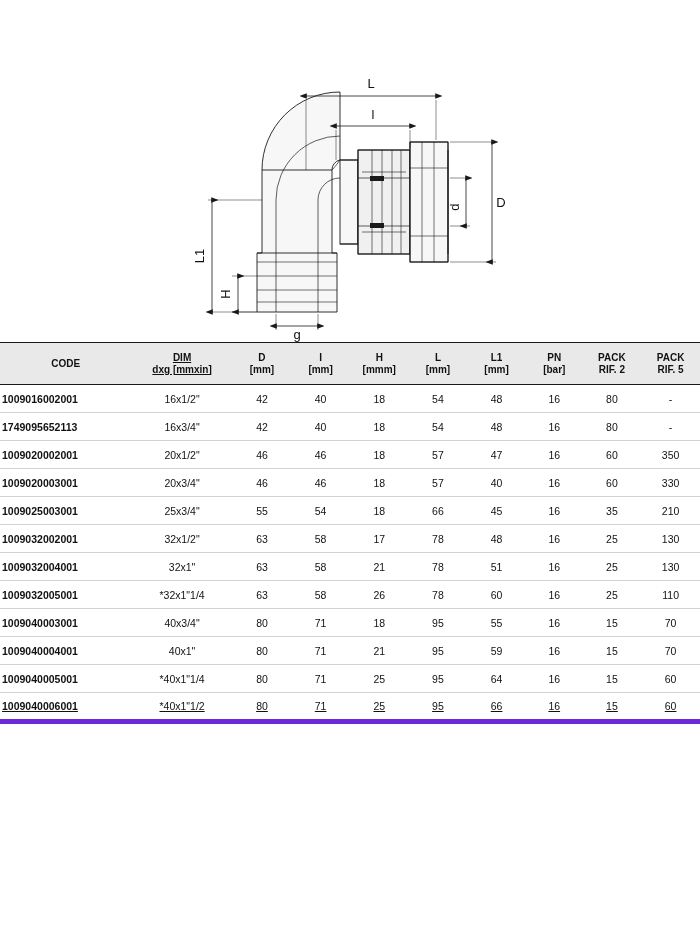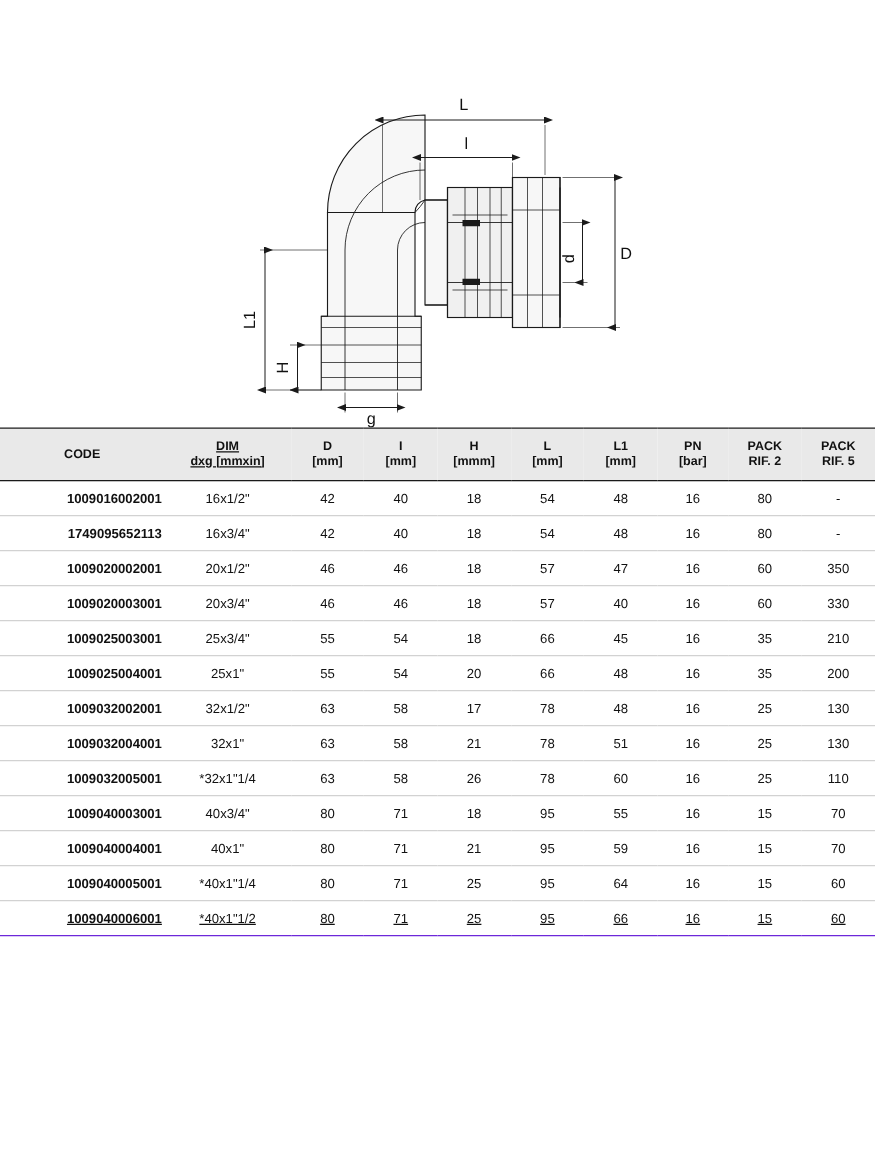--- a/index.html
+++ b/index.html
@@ -28,21 +28,21 @@
   #drawing svg { display: block; }
 
   
   #spec-table {
     position: absolute;
     left: 0;
     top: 342px;
     width: 700px;
     border-collapse: collapse;
     border-top: 1px solid #1a1a1a;
-    border-bottom: 1px solid #6d28d9;
+    border-bottom: 5px solid #6d28d9;
     font-size: 10.5px;
     color: #111111;
   }
   #spec-table thead th {
     background: #e9e9e9;
     border-bottom: 1px solid #1a1a1a;
     font-weight: bold;
     font-size: 10px;
     line-height: 1.18;
     padding: 7px 2px 7px 2px;
@@ -61,21 +61,21 @@
     padding: 7px 2px;
     text-align: center;
     vertical-align: middle;
     font-size: 10.5px;
     height: 28px;
   }
   #spec-table tbody tr:last-child td { border-bottom: none; text-decoration: underline; }
   #spec-table tbody td.code-cell {
     font-weight: bold;
     font-size: 10.5px;
-    text-align: right;
+    text-align: left;
   }
   .hdr-sub { font-weight: bold; display: block; }
 </style>
 </head>
 <body>
 
 <div id="page">
 
   <div id="drawing">
     <svg width="700" height="342" viewBox="0 0 700 342" xmlns="http://www.w3.org/2000/svg">
@@ -282,32 +282,20 @@
           <td>55</td>
           <td>54</td>
           <td>18</td>
           <td>66</td>
           <td>45</td>
           <td>16</td>
           <td>35</td>
           <td>210</td>
         </tr>
         <tr>
-          <td class="code-cell">1009025004001</td>
-          <td>25x1"</td>
-          <td>55</td>
-          <td>54</td>
-          <td>20</td>
-          <td>66</td>
-          <td>48</td>
-          <td>16</td>
-          <td>35</td>
-          <td>200</td>
-        </tr>
-        <tr>
           <td class="code-cell">1009032002001</td>
           <td>32x1/2"</td>
           <td>63</td>
           <td>58</td>
           <td>17</td>
           <td>78</td>
           <td>48</td>
           <td>16</td>
           <td>25</td>
           <td>130</td>

